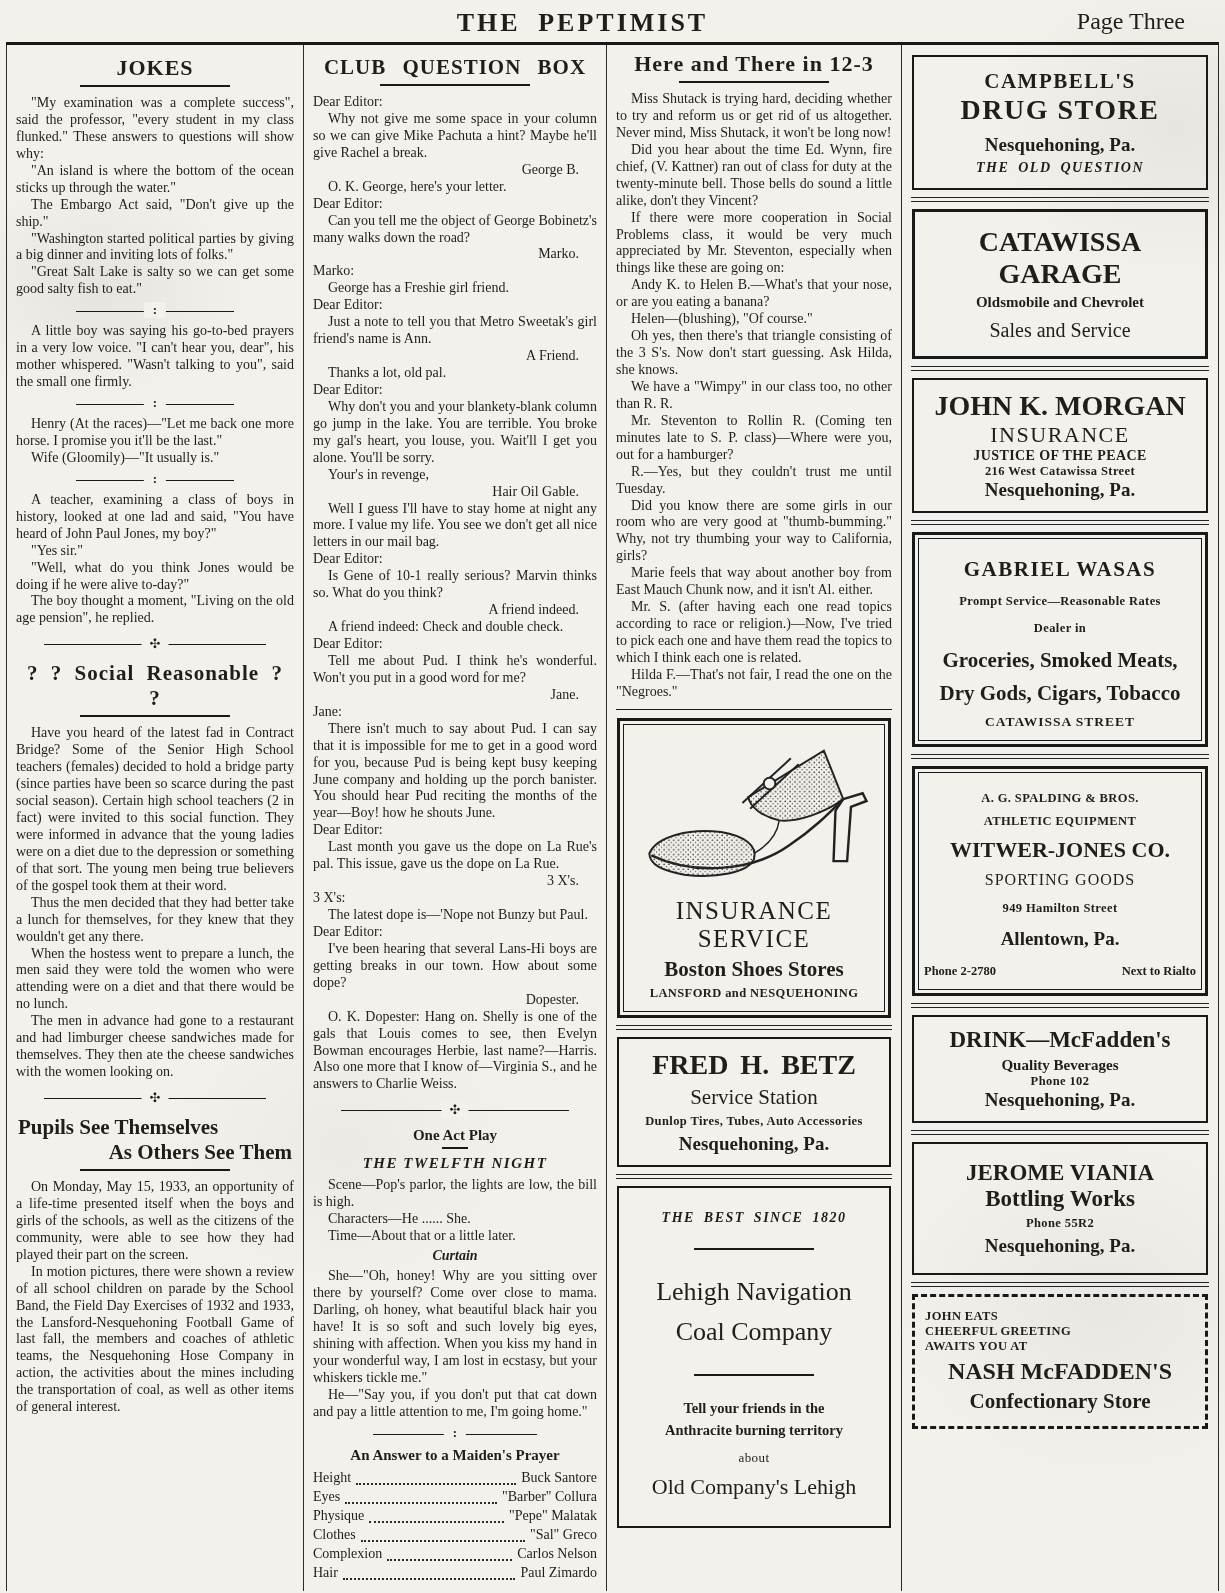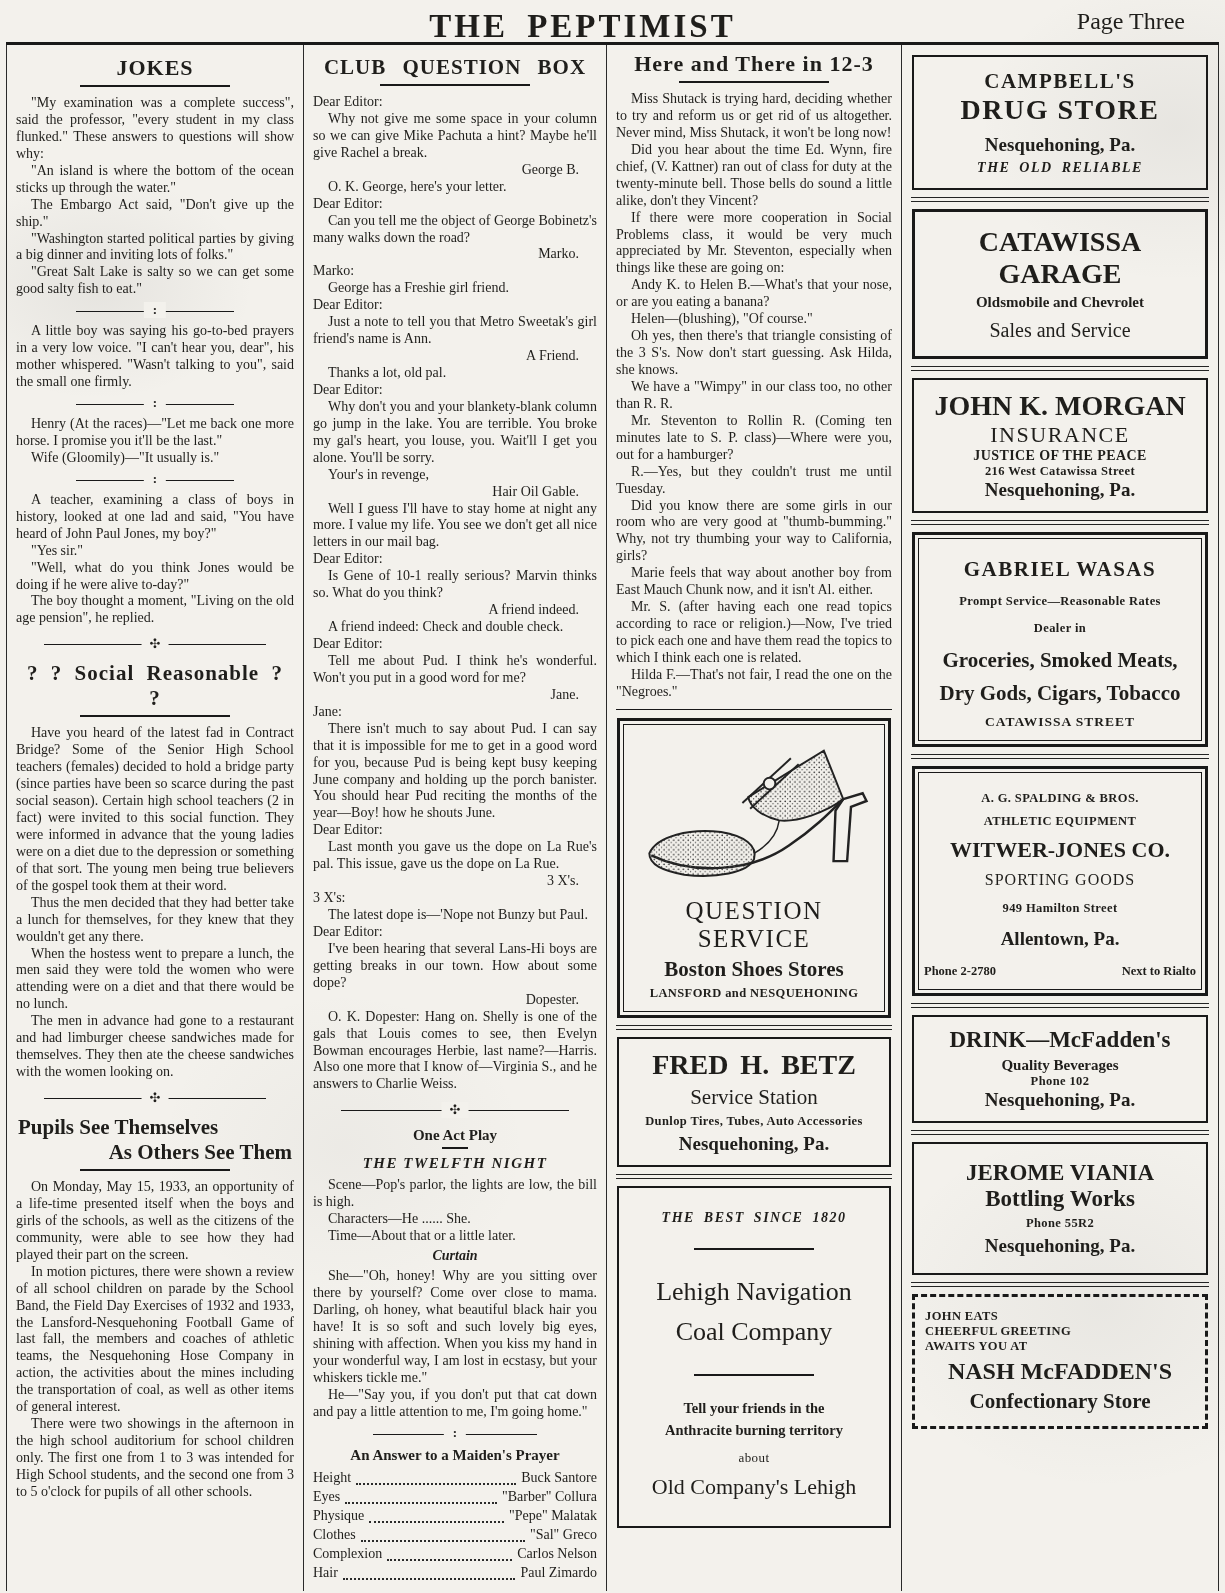--- a/index.html
+++ b/index.html
@@ -8,21 +8,21 @@
     background:
       radial-gradient(ellipse 220px 160px at 8% 18%, rgba(110,110,110,.10), transparent 70%),
       radial-gradient(ellipse 280px 220px at 96% 8%, rgba(110,110,110,.09), transparent 70%),
       radial-gradient(ellipse 320px 260px at 90% 82%, rgba(100,100,100,.07), transparent 70%),
       radial-gradient(ellipse 260px 220px at 28% 72%, rgba(120,120,120,.06), transparent 70%),
       #f3f1ec;
     color:#1f1e1b; font-family:"Liberation Serif","DejaVu Serif",serif; overflow:hidden;
   }
   .masthead { position:relative; height:40px; }
   .mast-title { position:absolute; left:0; right:60px; top:8px; text-align:center;
-    font-size:33px; font-weight:bold; letter-spacing:3px; word-spacing:8px; }
+    font-size:26px; font-weight:bold; letter-spacing:3px; word-spacing:8px; }
   .mast-page { position:absolute; right:40px; top:8px; font-size:24px; }
   .top-rule { border-top:3px solid #191919; margin:2px 6px 0 6px; }
 
   .cols { display:flex; margin:0 6px; height:1546px; }
   .col { box-sizing:border-box; overflow:hidden; padding:2px 9px 0 9px; border-left:1px solid #2a2a2a; }
   .col:last-child { border-right:1px solid #2a2a2a; }
   .col1 { width:297px; }
   .col2 { width:303px; }
   .col3 { width:295px; }
   .col4 { width:318px; }
@@ -136,21 +136,20 @@
         </div>
       <div class="orn"></div>
 
       <h2 class="pupils-t1">Pupils See Themselves</h2>
       <h2 class="pupils-t2">As Others See Them</h2>
       <div class="title-rule"></div>
       <div class="flow">
 
       <p>On Monday, May 15, 1933, an opportunity of a life-time presented itself when the boys and girls of the schools, as well as the citizens of the community, were able to see how they had played their part on the screen.</p>
           <p>In motion pictures, there were shown a review of all school children on parade by the School Band, the Field Day Exercises of 1932 and 1933, the Lansford-Nesquehoning Football Game of last fall, the members and coaches of athletic teams, the Nesquehoning Hose Company in action, the activities about the mines including the transportation of coal, as well as other items of general interest.</p>
-          <p>There were two showings in the afternoon in the high school auditorium for school children only. The first one from 1 to 3 was intended for High School students, and the second one from 3 to 5 o'clock for pupils of all other schools.</p>
         </div>
     </section>
 
     <section class="col col2">
       <h2 class="sec-title club-title">CLUB QUESTION BOX</h2>
       <div class="title-rule"></div>
       <div class="flow">
 
       <p class="t-sal">Dear Editor:</p>
           <p class="t-p">Why not give me some space in your column so we can give Mike Pachuta a hint? Maybe he'll give Rachel a break.</p>
@@ -273,21 +272,21 @@
             </defs>
             <path d="M118,62 L196,14 L216,64 C198,78 168,88 150,86 C132,82 120,72 118,62 Z" fill="url(#sp)" stroke="#222" stroke-width="2"></path>
             <path d="M112,68 L162,22" stroke="#222" stroke-width="2" fill="none"></path>
             <path d="M120,74 L170,28" stroke="#222" stroke-width="2" fill="none"></path>
             <circle cx="140" cy="48" r="6" fill="#f3f1ec" stroke="#222" stroke-width="2"></circle>
             <path d="M216,64 L236,58 L240,66 L224,72 L220,128 L206,128 L208,76 Z" fill="#f3f1ec" stroke="#222" stroke-width="2.5"></path>
             <path d="M18,122 C60,142 120,140 160,112 C185,95 200,80 216,64" fill="none" stroke="#222" stroke-width="2.5"></path>
             <path d="M16,120 C24,102 58,94 90,98 C114,102 128,112 124,126 C118,140 84,146 52,142 C30,138 16,132 16,120 Z" fill="url(#sp)" stroke="#222" stroke-width="2"></path>
             <path d="M124,120 C138,112 148,100 150,86" fill="none" stroke="#222" stroke-width="1.5"></path>
           </svg>
-          <div class="ad-mdn caps-sp" style="font-size:25px;">QUESTION SERVICE</div>
+          <div class="ad-mdn caps-sp" style="font-size:25px;">INSURANCE SERVICE</div>
           <div class="ad-lg gap4">Boston Shoes Stores</div>
           <div class="ad-sm gap4">LANSFORD and NESQUEHONING</div>
         </div>
       </div>
       <div class="ad-sep"></div>
 
       <div class="ad">
         <div class="ad-xl" style="word-spacing:5px;">FRED H. BETZ</div>
         <div class="ad-mdn gap4" style="font-size:21px;">Service Station</div>
         <div class="ad-sm gap4">Dunlop Tires, Tubes, Auto Accessories</div>
@@ -305,21 +304,21 @@
         <div class="ad-sm gap8" style="font-weight:normal; font-size:13px;">about</div>
         <div class="ad-mdn gap8" style="font-size:22px;">Old Company's Lehigh</div>
       </div>
     </section>
 
     <section class="col col4">
       <div class="ad" style="margin-top:8px; padding:12px 6px;">
         <div class="ad-lg caps-sp">CAMPBELL'S</div>
         <div class="ad-xl caps-sp">DRUG STORE</div>
         <div class="ad-md gap8">Nesquehoning, Pa.</div>
-        <div class="ad-it gap4">THE OLD RELIABLE</div>
+        <div class="ad-it gap4">THE OLD QUESTION</div>
       </div>
       <div class="ad-sep"></div>
 
       <div class="ad thick" style="padding:14px 4px;">
         <div class="ad-xl" style="word-spacing:6px;">CATAWISSA GARAGE</div>
         <div class="ad-lg2">Oldsmobile and Chevrolet</div>
         <div class="ad-mdn gap8" style="font-size:20px;">Sales and Service</div>
       </div>
       <div class="ad-sep"></div>
 

